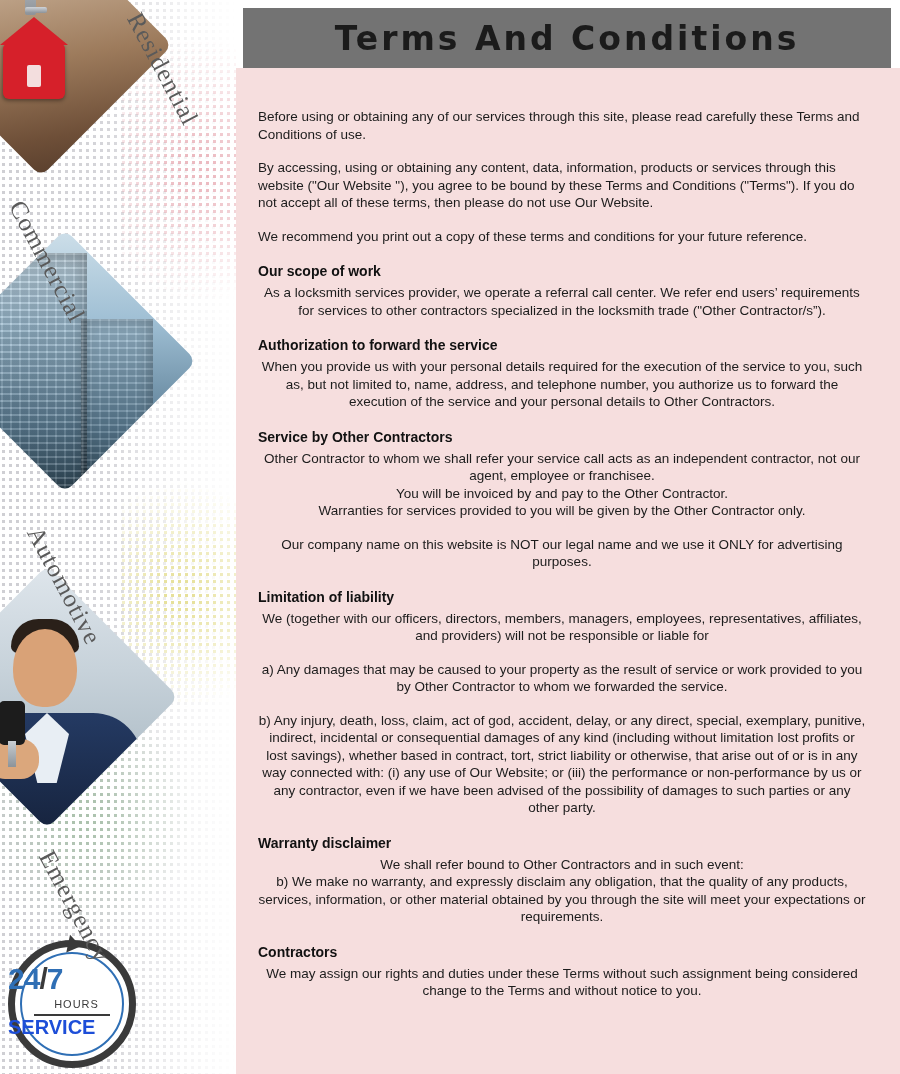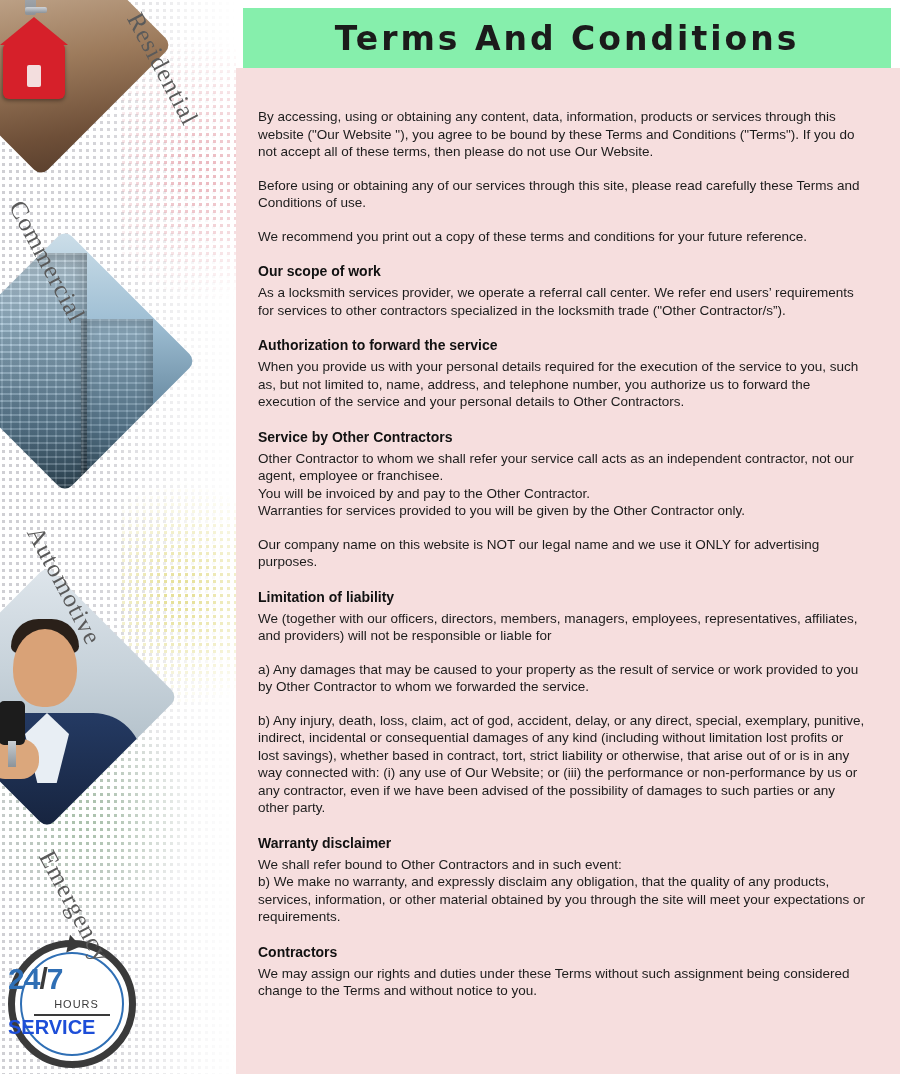--- a/index.html
+++ b/index.html
@@ -290,21 +290,21 @@
   #label-automotive  { left: 46px;  top: 522px; }
   #label-emergency   { left: 58px;  top: 846px; }
 
   
   #title-bar {
     position: absolute;
     left: 243px;
     top: 8px;
     width: 648px;
     height: 60px;
-    background: #86efac;
+    background: #737373;
     display: flex;
     align-items: center;
     justify-content: center;
   }
   #doc-title {
     font-family: "DejaVu Sans", sans-serif;
     font-size: 33px;
     font-weight: bold;
     color: #1b1b1b;
     letter-spacing: 3px;
@@ -325,21 +325,21 @@
     margin: 0 0 16px 0;
   }
   h2.sec {
     font-size: 14px;
     font-weight: bold;
     color: #111111;
     margin: 0 0 3px 0;
     line-height: 20px;
   }
   .sec-block { margin-bottom: 16px; }
-  .sec-block .para { margin-bottom: 0; }
+  .sec-block .para { margin-bottom: 0; text-align: center; }
   .gap { height: 16px; }
 </style>
 </head>
 <body>
 
 <div id="page">
 
   <div id="top-white"></div>
   <div id="content-panel"></div>
 
@@ -396,22 +396,22 @@
     <div class="cat-label" id="label-automotive">Automotive</div>
     <div class="cat-label" id="label-emergency">Emergency</div>
   </div>
 
   <div id="title-bar">
     <div id="doc-title">Terms And Conditions</div>
   </div>
 
   <div id="body">
 
+    <p class="para">Before using or obtaining any of our services through this site, please read carefully these Terms and Conditions of use.</p>
     <p class="para">By accessing, using or obtaining any content, data, information, products or services through this website ("Our Website "), you agree to be bound by these Terms and Conditions ("Terms"). If you do not accept all of these terms, then please do not use Our Website.</p>
-    <p class="para">Before using or obtaining any of our services through this site, please read carefully these Terms and Conditions of use.</p>
     <p class="para">We recommend you print out a copy of these terms and conditions for your future reference.</p>
 
     <div class="sec-block">
       <h2 class="sec">Our scope of work</h2>
       <p class="para">As a locksmith services provider, we operate a referral call center. We refer end users’ requirements for services to other contractors specialized in the locksmith trade ("Other Contractor/s”).</p>
     </div>
 
     <div class="sec-block">
       <h2 class="sec">Authorization to forward the service</h2>
       <p class="para">When you provide us with your personal details required for the execution of the service to you, such as, but not limited to, name, address, and telephone number, you authorize us to forward the execution of the service and your personal details to Other Contractors.</p>

